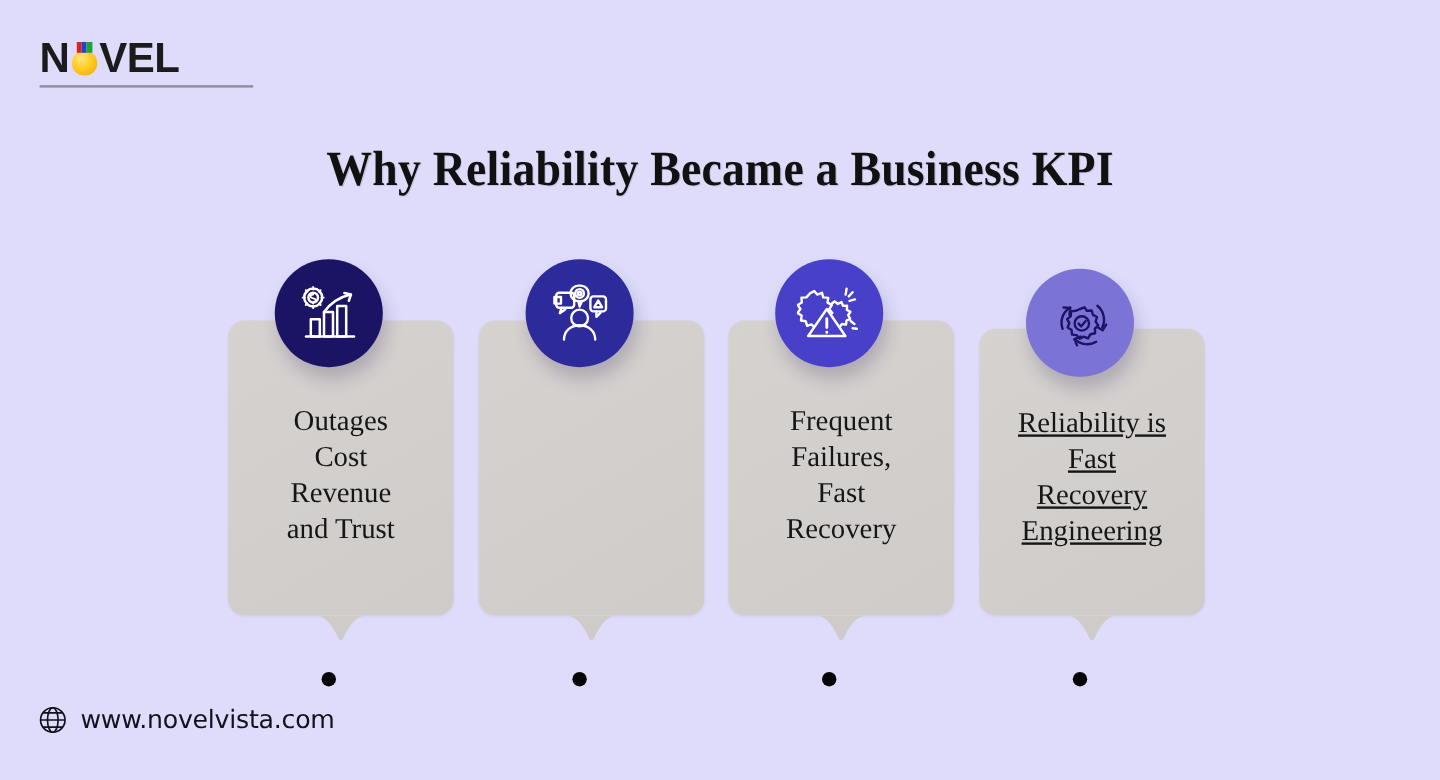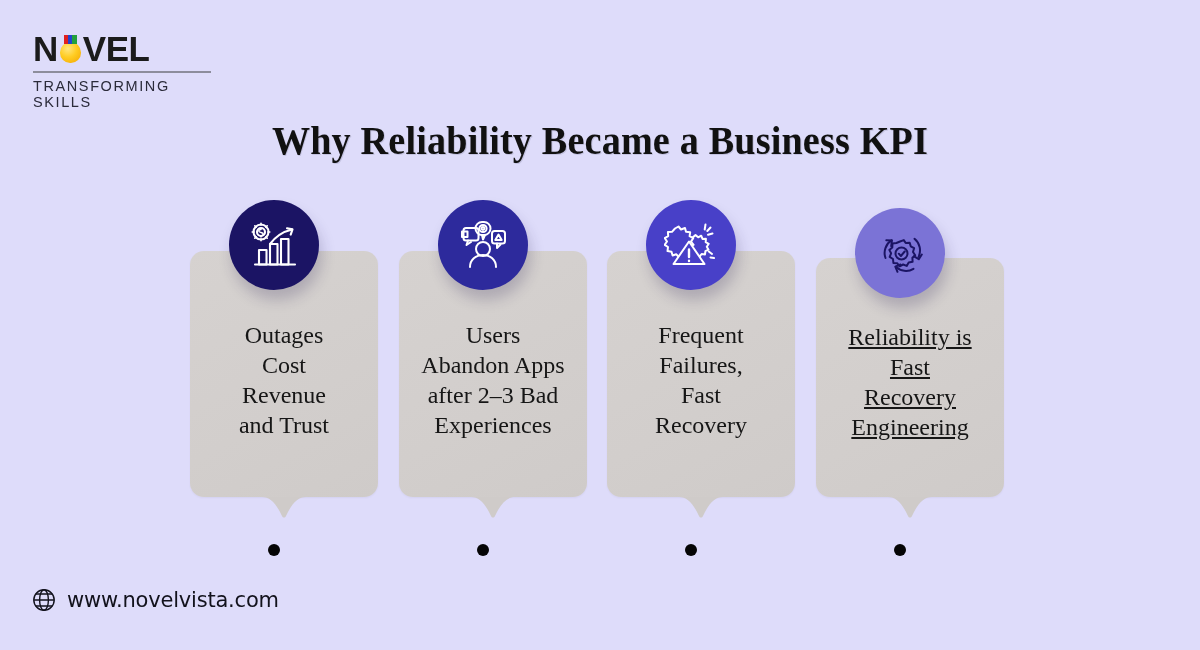--- a/index.html
+++ b/index.html
@@ -102,21 +102,21 @@
   
   .cards {
     position: absolute;
     left: 190px;
     top: 200px;
     width: 820px;
     height: 360px;
   }
   .card-col {
     position: absolute;
-    top: 0;
+    top: 16px;
     width: 168px;
     height: 360px;
   }
   .card-col.c0 { left: 0px; }
   .card-col.c1 { left: 209px; }
   .card-col.c2 { left: 417px; }
   .card-col.c3 { left: 626px; }
 
   .bubble {
     position: absolute;
@@ -219,21 +219,20 @@
       <span class="logo-bulb"></span>
       <span class="logo-bulb-base">
           <i></i>
           <i></i>
           <i></i>
         </span>
     </span>
     <span class="logo-vel">VEL</span>
   </div>
   <div class="logo-rule"></div>
-  <div class="logo-tagline">TRANSFORMING SKILLS</div>
 </div>
 
 <div class="title">Why Reliability Became a Business KPI</div>
 
 <div class="cards">
 
   <div class="card-col c0">
     <div class="bubble">
       <div class="bubble-tail">
         <svg width="44" height="26" viewBox="0 0 44 26">
@@ -281,24 +280,20 @@
         <rect x="6" y="11.5" width="5.5" height="5.5"></rect>
         <rect x="19.5" y="2" width="15" height="13" rx="6.5"></rect>
         <path d="M26 15l1 4.5 2-4.5"></path>
         <circle cx="27" cy="8.5" r="3.6"></circle>
         <circle cx="27" cy="8.5" r="1.4"></circle>
         <rect x="36" y="11" width="13" height="12.5" rx="2.5"></rect>
         <path d="M41 23.5l0 4.5 3.5-3.5"></path>
         <path d="M42.5 14.5l3.2 5.5h-6.4z"></path>
       </svg>
     </div>
-    <div class="card-text">Users
-Abandon Apps
-after 2–3 Bad
-Experiences</div>
     <div class="dot"></div>
   </div>
 
   <div class="card-col c2">
     <div class="bubble">
       <div class="bubble-tail">
         <svg width="44" height="26" viewBox="0 0 44 26">
           <path d="M0 0 H44 C36 0 30 6 24 19 C23 21 21 21 20 19 C14 6 8 0 0 0 Z" fill="#cfcbc9"></path>
         </svg>
       </div>

